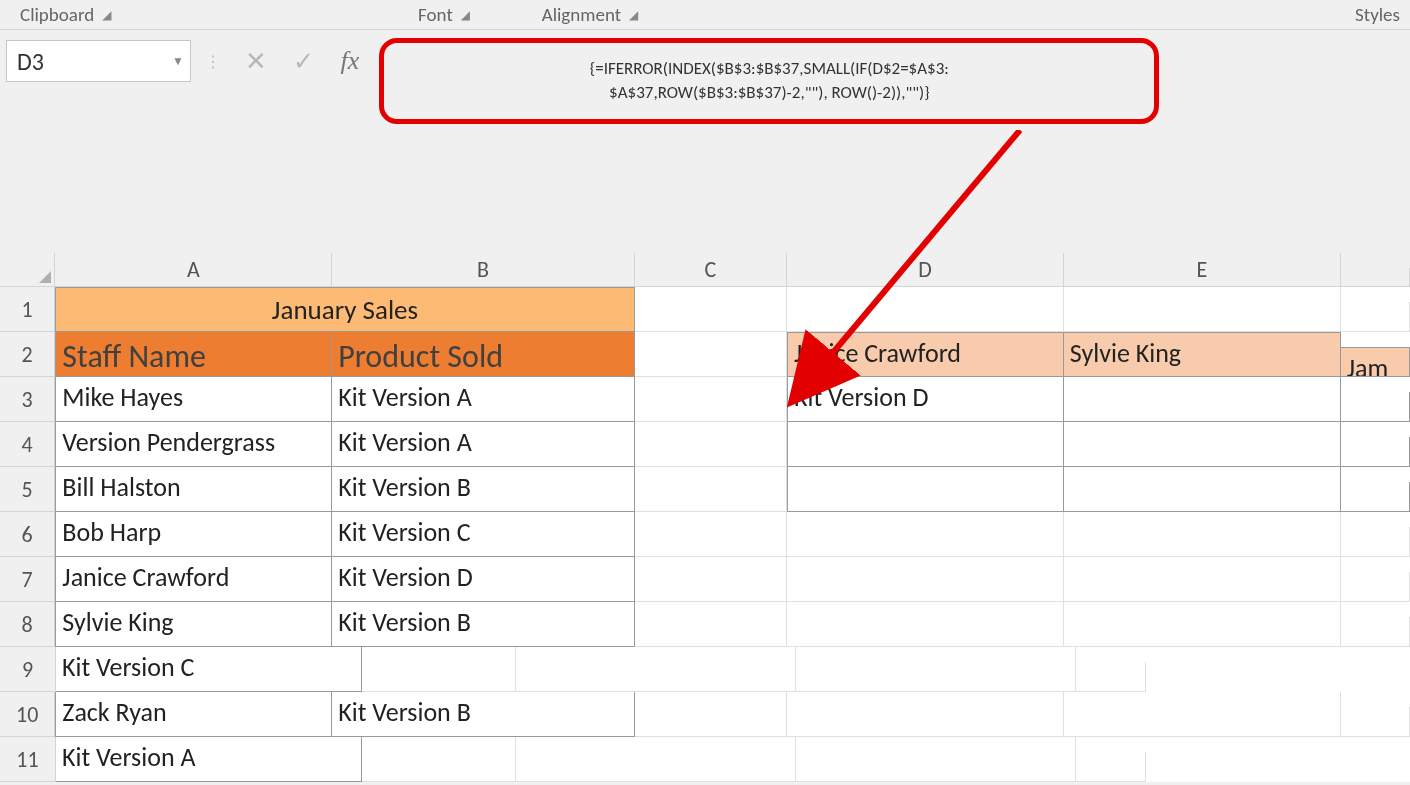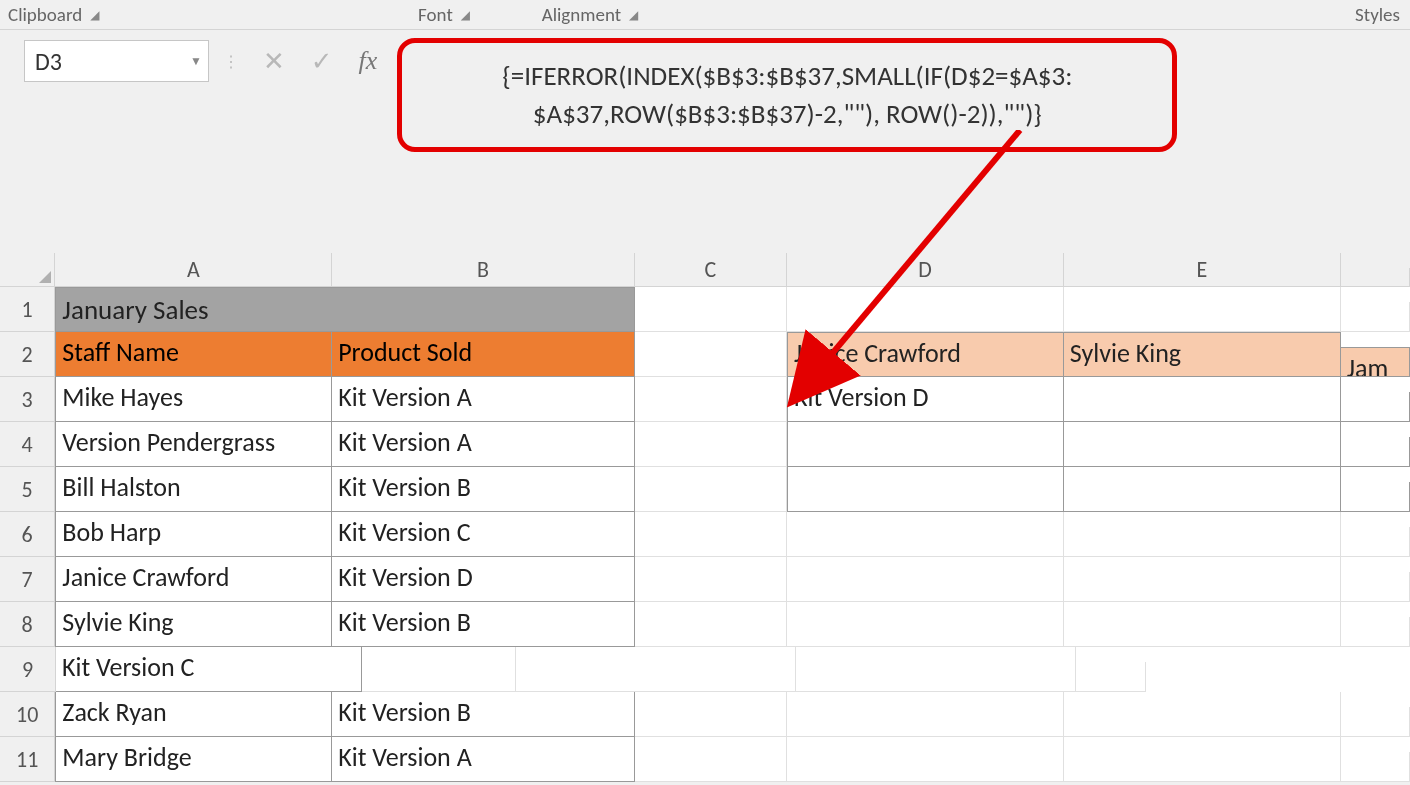--- a/index.html
+++ b/index.html
@@ -24,30 +24,30 @@
       color: #666;
       font-size: 19px;
       padding: 0 10px;
       height: 100%;
     }
     .ribbon-group .launcher {
       margin-left: 8px;
       font-size: 12px;
       color: #888;
     }
-    .rg-clipboard { width: 150px; justify-content: flex-start; padding-left: 8px;}
+    .rg-clipboard { width: 150px; justify-content: flex-start; padding-left: 20px;}
     .rg-font { width: 330px; justify-content: flex-end;}
     .rg-alignment { width: 220px; justify-content: center;}
     .rg-styles { flex: 1; justify-content: flex-end;}
     
     .formula-bar-row {
       display: flex;
       align-items: flex-start;
       background: #f0f0f0;
-      padding: 10px 6px 0px 24px;
+      padding: 10px 6px 0px 6px;
       position: relative;
       min-height: 200px;
     }
     .name-box {
       width: 185px;
       height: 42px;
       background: #fff;
       border: 1px solid #c6c6c6;
       display: flex;
       align-items: center;
@@ -94,21 +94,21 @@
       position: relative;
       flex: 1;
     }
     .formula-highlight {
       position: absolute;
       left: 10px;
       top: -2px;
       border: 5px solid #e30000;
       border-radius: 18px;
       padding: 14px 30px;
-      font-size: 27px;
+      font-size: 17px;
       color: #333;
       background: #f0f0f0;
       line-height: 1.4;
       width: 780px;
       text-align: center;
     }
     .arrow-svg {
       position: absolute;
       left: 770px;
       top: 130px;
@@ -181,27 +181,28 @@
       overflow: hidden;
       white-space: nowrap;
     }
     .bordered {
       border-right: 1px solid #999;
       border-bottom: 1px solid #999;
     }
     .btop { border-top: 1px solid #999; }
     .bleft { border-left: 1px solid #999; }
     .title-cell {
-      background: #a3a3a3;
+      background: #fdba74;
+      text-align: center;
       font-size: 27px;
     }
     .hdr-orange {
       background: #ed7d31;
-      color: #000000;
-      font-size: 26px;
+      color: #404040;
+      font-size: 32px;
     }
     .hdr-peach {
       background: #f8cbad;
       font-size: 26px;
       color: #222;
     }
   </style>
 </head>
 <body>
 
@@ -356,21 +357,20 @@
       <div class="cell cA bordered bleft">Zack Ryan</div>
       <div class="cell cB bordered">Kit Version B</div>
       <div class="cell cC"></div>
       <div class="cell cD"></div>
       <div class="cell cE"></div>
       <div class="cell cF"></div>
     </div>
 
     <div class="row">
       <div class="row-h">11</div>
-      <div class="cell cA bordered bleft">Mary Bridge</div>
       <div class="cell cB bordered">Kit Version A</div>
       <div class="cell cC"></div>
       <div class="cell cD"></div>
       <div class="cell cE"></div>
       <div class="cell cF"></div>
     </div>
   </div>
 </div>
 
 </body></html>

